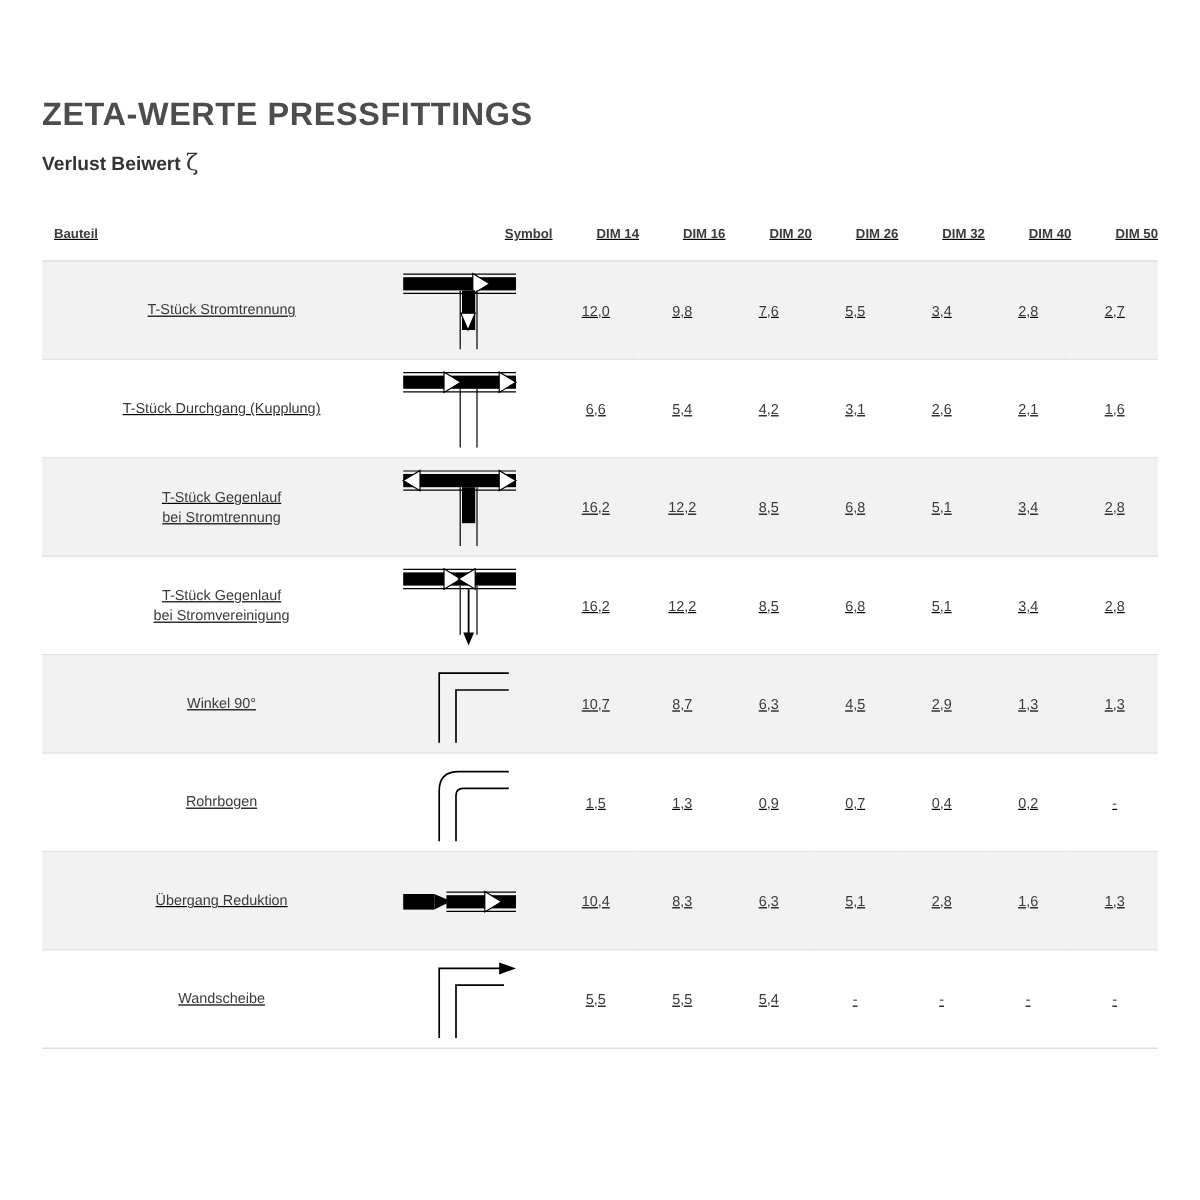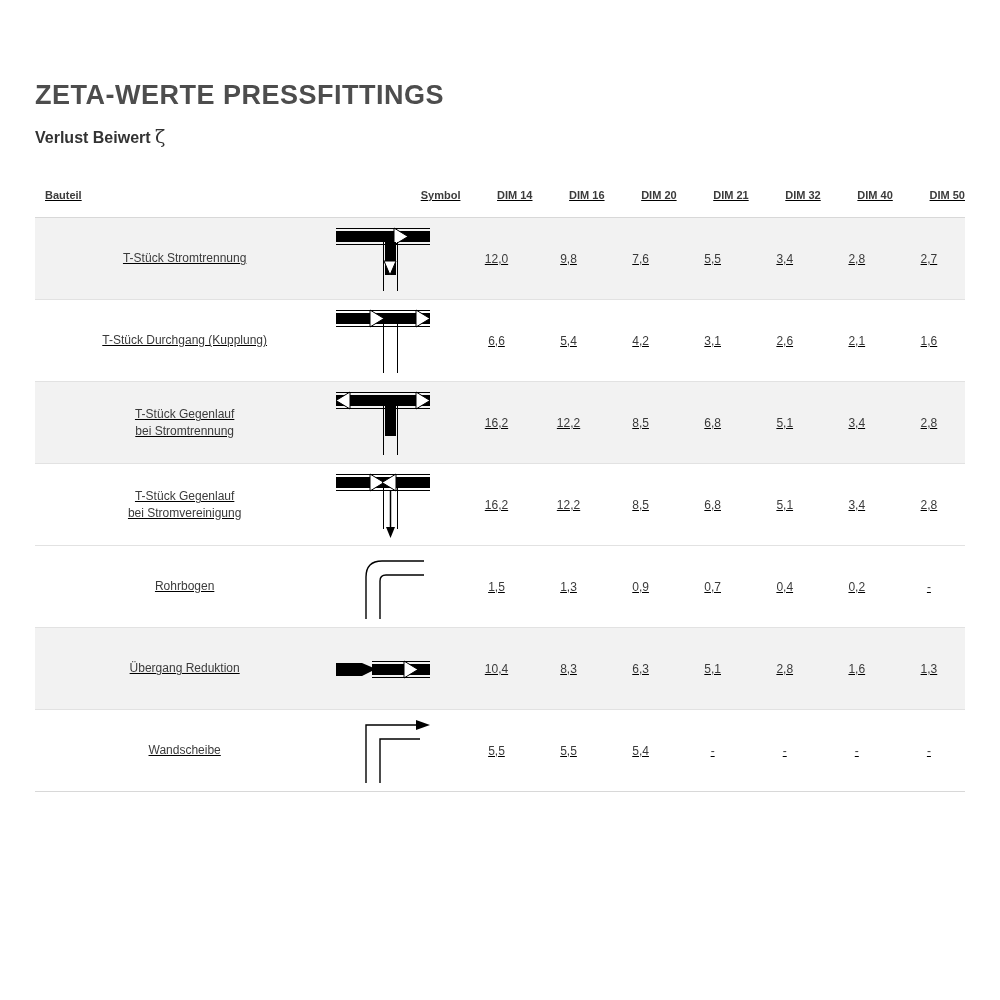--- a/index.html
+++ b/index.html
@@ -108,21 +108,21 @@
       <col class="colw-dim">
       <col class="colw-dim">
     </colgroup>
     <thead>
       <tr>
         <th class="col-part">Bauteil</th>
         <th>Symbol</th>
         <th>DIM 14</th>
         <th>DIM 16</th>
         <th>DIM 20</th>
-        <th>DIM 21</th>
+        <th>DIM 26</th>
         <th>DIM 32</th>
         <th>DIM 40</th>
         <th>DIM 50</th>
       </tr>
     </thead>
     <tbody>
 
       <tr class="alt">
         <td class="part">T-Stück Stromtrennung</td>
         <td class="sym">
@@ -222,20 +222,38 @@
         </td>
         <td>16,2</td>
         <td>12,2</td>
         <td>8,5</td>
         <td>6,8</td>
         <td>5,1</td>
         <td>3,4</td>
         <td>2,8</td>
       </tr>
 
+      <tr class="alt">
+        <td class="part">Winkel 90°</td>
+        <td class="sym">
+          <div class="symwrap">
+            <svg width="130" height="72" viewBox="0 0 130 72">
+              <polyline points="38,68 38,10 96,10" fill="none" stroke="#000" stroke-width="1.4"></polyline>
+              <polyline points="52,68 52,24 96,24" fill="none" stroke="#000" stroke-width="1.4"></polyline>
+            </svg>
+          </div>
+        </td>
+        <td>10,7</td>
+        <td>8,7</td>
+        <td>6,3</td>
+        <td>4,5</td>
+        <td>2,9</td>
+        <td>1,3</td>
+        <td>1,3</td>
+      </tr>
 
       <tr>
         <td class="part">Rohrbogen</td>
         <td class="sym">
           <div class="symwrap">
             <svg width="130" height="72" viewBox="0 0 130 72">
               <path d="M38,68 L38,26 Q38,10 54,10 L96,10" fill="none" stroke="#000" stroke-width="1.4"></path>
               <path d="M52,68 L52,30 Q52,24 58,24 L96,24" fill="none" stroke="#000" stroke-width="1.4"></path>
             </svg>
           </div>

